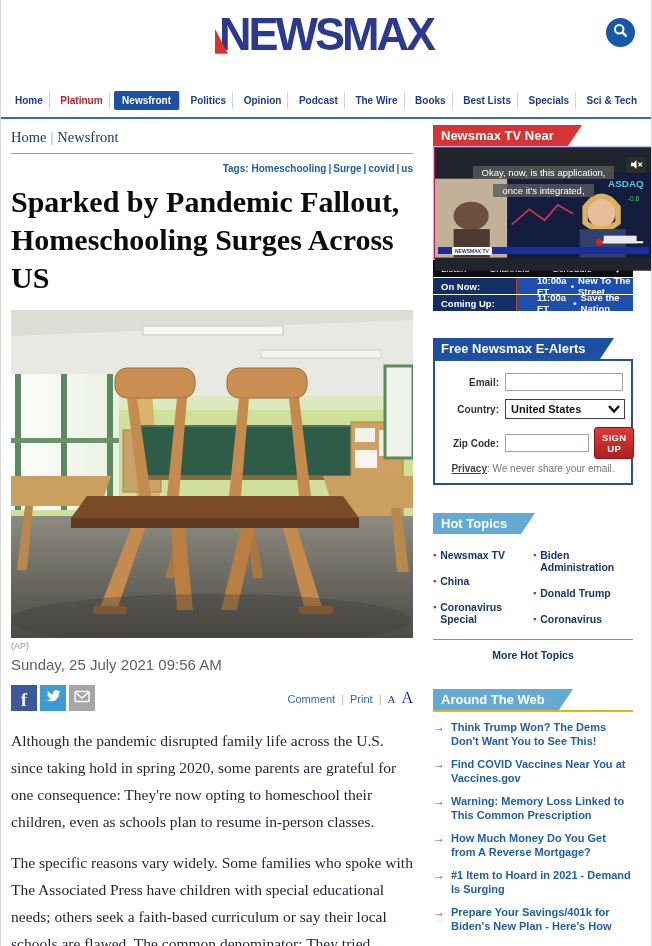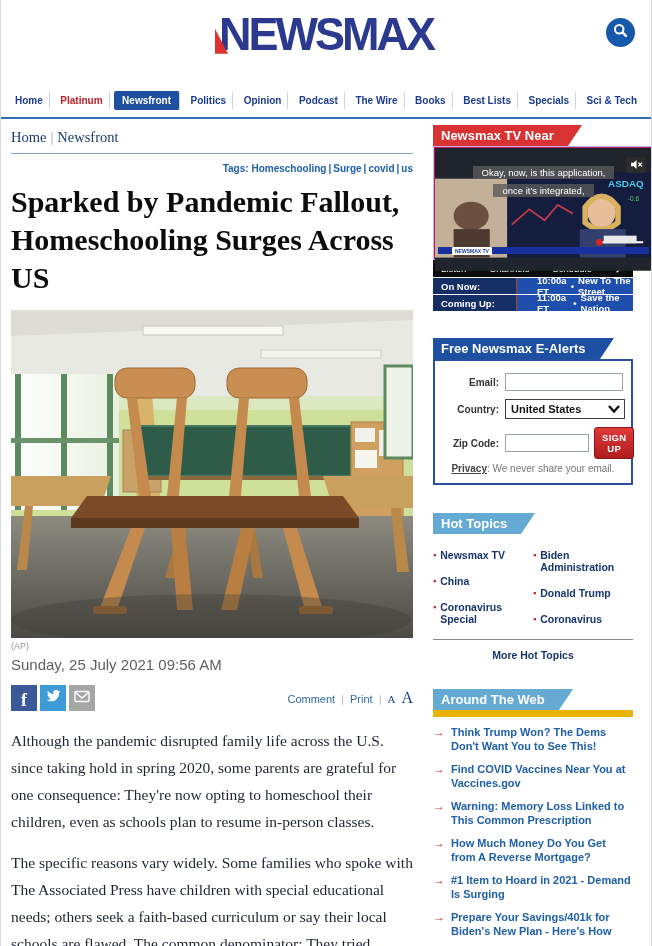--- a/index.html
+++ b/index.html
@@ -114,21 +114,21 @@
   .hot-topics { margin-top:28px; }
   .topics-grid { display:flex; margin-top:15px; }
   .topics-col { width:50%; }
   .topic-item { display:flex; gap:4px; margin-bottom:14px; font-size:10.5px; font-weight:bold; color:#17356f; cursor:pointer; }
   .topic-item .bullet { color:#c22127; font-size:9px; line-height:12px; }
   .topics-div { border-top:1px solid #8d8d8d; margin-top:0; }
   .more-topics { text-align:center; font-size:10.5px; font-weight:bold; color:#17356f; margin-top:9px; cursor:pointer; }
 
   
   .around-web { margin-top:28px; }
-  .aw-banner-row { border-bottom:7px solid #eab308; }
+  .aw-banner-row { border-bottom:2px solid #eab308; }
   .aw-list { margin-top:9px; }
   .aw-item { display:flex; gap:6px; margin-bottom:10px; cursor:pointer; }
   .aw-arrow { color:#d03333; font-size:12px; font-weight:bold; line-height:13px; flex:none; }
   .aw-text { font-size:11px; font-weight:bold; color:#2060a8; line-height:13.5px; }
 </style>
 </head>
 <body>
 
 <div class="page">
 

